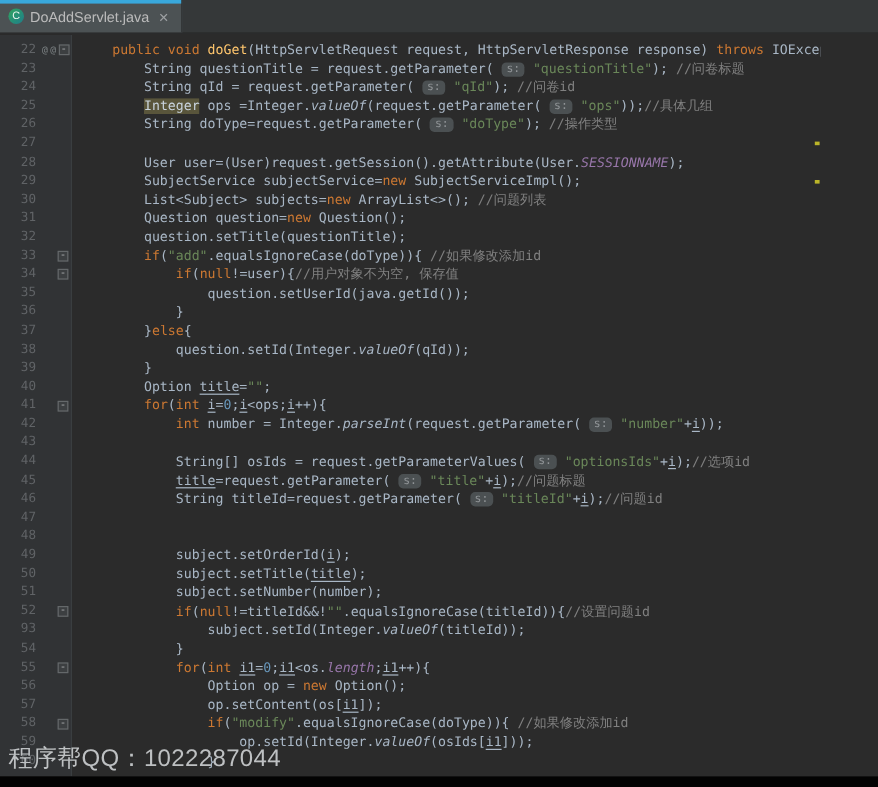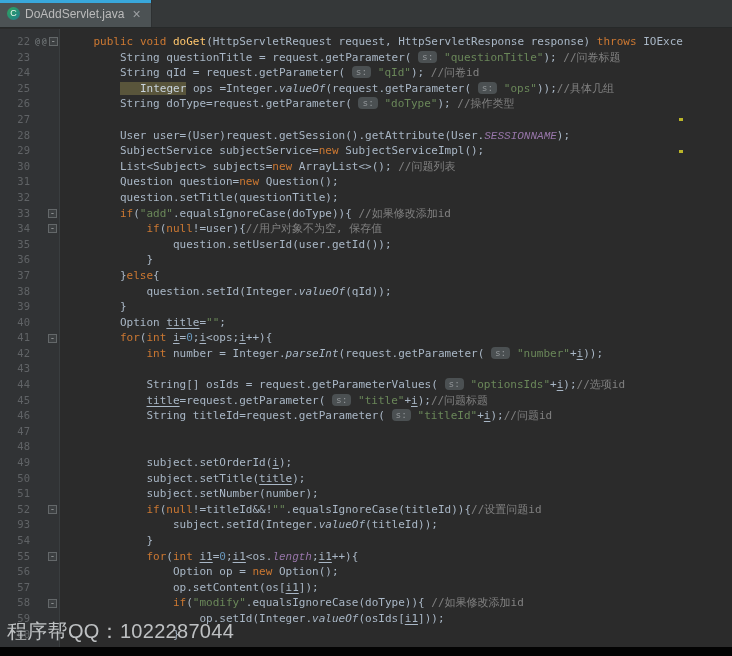--- a/index.html
+++ b/index.html
@@ -34,24 +34,24 @@
           background:#3C3F41; color:#A6A9AB; font-size:9px; line-height:6px; text-align:center; }
   .code { white-space:pre; font-size:11px; line-height:15.6px; padding-left:7px; color:#A9B7C6; }
 
   
   .t-d  { color:#A9B7C6; }
   .t-k  { color:#CC7832; }
   .t-s  { color:#6A8759; }
   .t-c  { color:#808080; }
   .t-n  { color:#6897BB; }
   .t-m  { color:#FFC66D; }
-  .t-f  { color:#9876AA; font-style:italic;font-family:Liberation Mono, monospace; }
+  .t-f  { color:#9876AA; font-style:italic; }
   .t-i  { color:#A9B7C6; font-style:italic; }
   .t-u  { color:#A9B7C6; text-decoration:underline; text-underline-offset:2px; }
-  .t-hl { color:#C9D4DE; background:#59553B;padding-left:20px; }
+  .t-hl { color:#C9D4DE; background:#59553B; }
   .t-h  { display:inline-block; background:#4B5052; color:#909497; border-radius:4px;
           padding:0 4px; font-size:9.5px; line-height:12px; height:12px; position:relative; top:-1px; }
 
   
   .stripe { position:absolute; top:29px; right:0; width:7px; height:618px; }
   .stripe-mark { position:absolute; right:1px; width:4px; height:3px; background:#BBB529; }
 
   
   .watermark { position:absolute; left:7px; bottom:11px; z-index:5;
                font-family:"Liberation Sans", sans-serif; font-size:20px;
@@ -143,21 +143,21 @@
         <div class="line">
           <span class="ln">34</span>
           <span class="gicons">
             <span class="fold">-</span>
           </span>
           <span class="code"><span class="t-d">            </span><span class="t-k">if</span><span class="t-d">(</span><span class="t-k">null</span><span class="t-d">!=user){</span><span class="t-c">//用户对象不为空, 保存值</span></span>
         </div>
         <div class="line">
           <span class="ln">35</span>
           <span class="gicons"></span>
-          <span class="code"><span class="t-d">                question.setUserId(user.getId());</span></span>
+          <span class="code"><span class="t-d">                question.setUserId(java.getId());</span></span>
         </div>
         <div class="line">
           <span class="ln">36</span>
           <span class="gicons"></span>
           <span class="code"><span class="t-d">            }</span></span>
         </div>
         <div class="line">
           <span class="ln">37</span>
           <span class="gicons"></span>
           <span class="code"><span class="t-d">        }</span><span class="t-k">else</span><span class="t-d">{</span></span>

